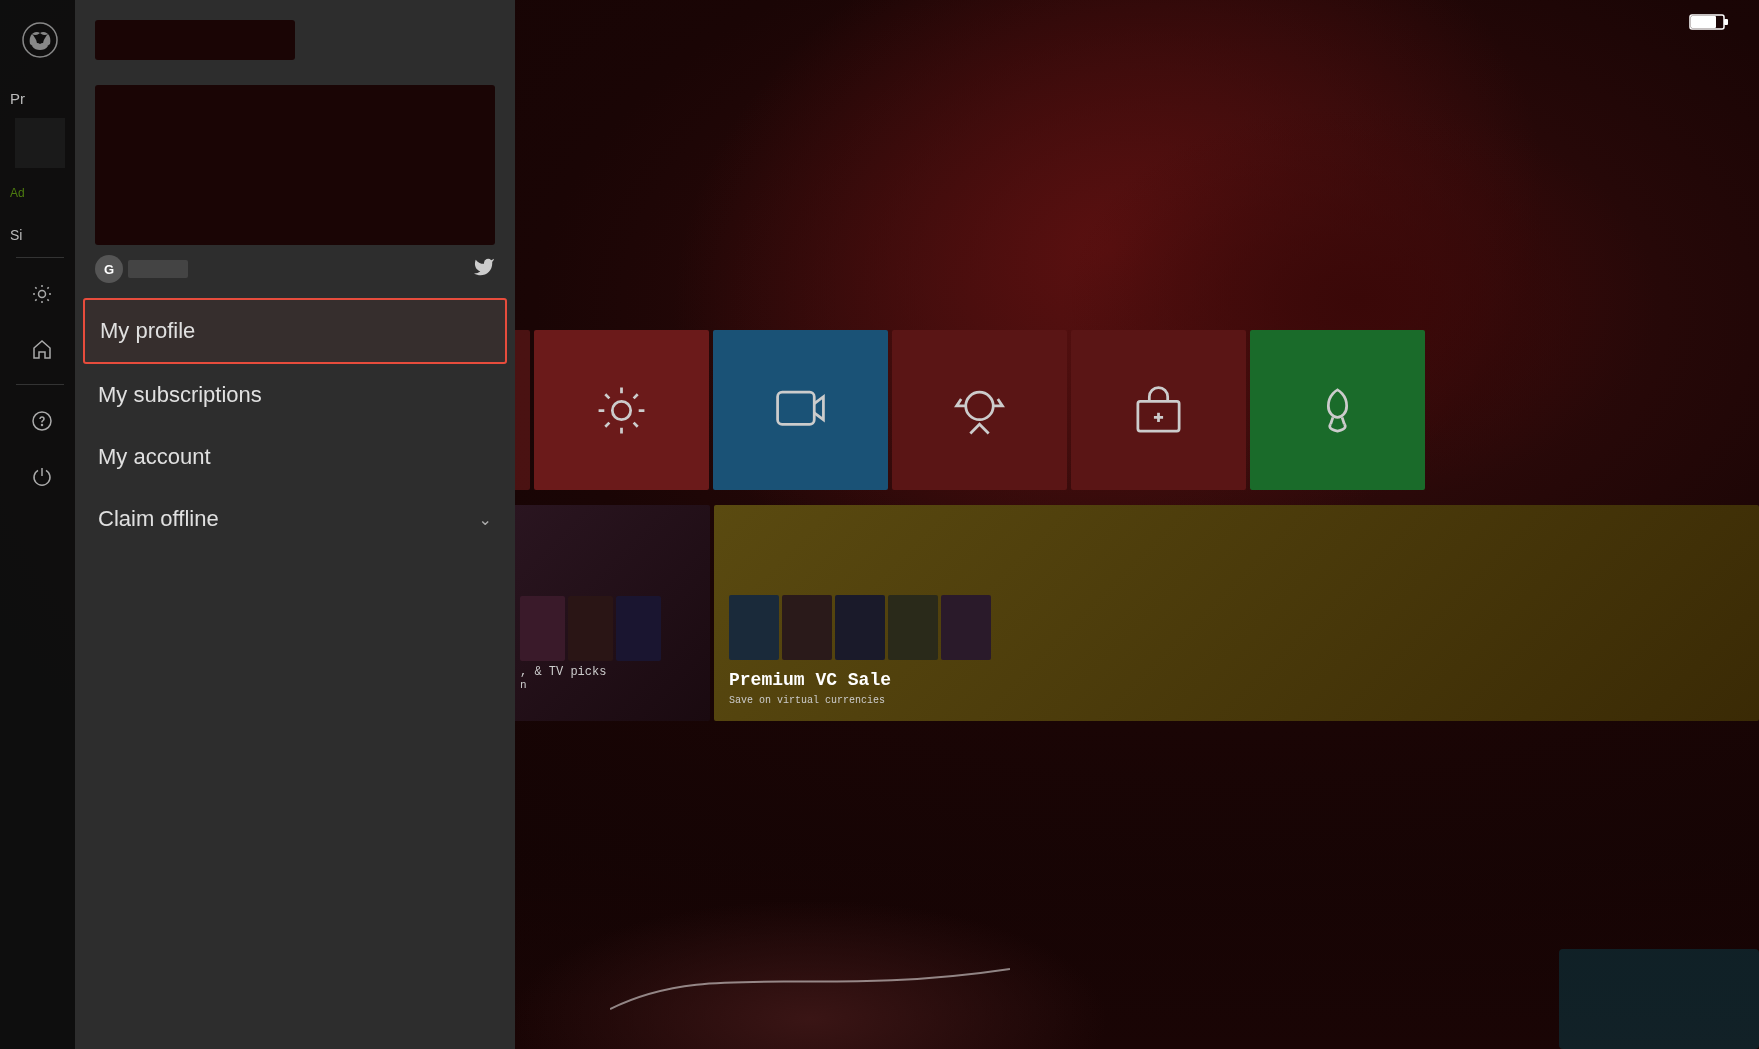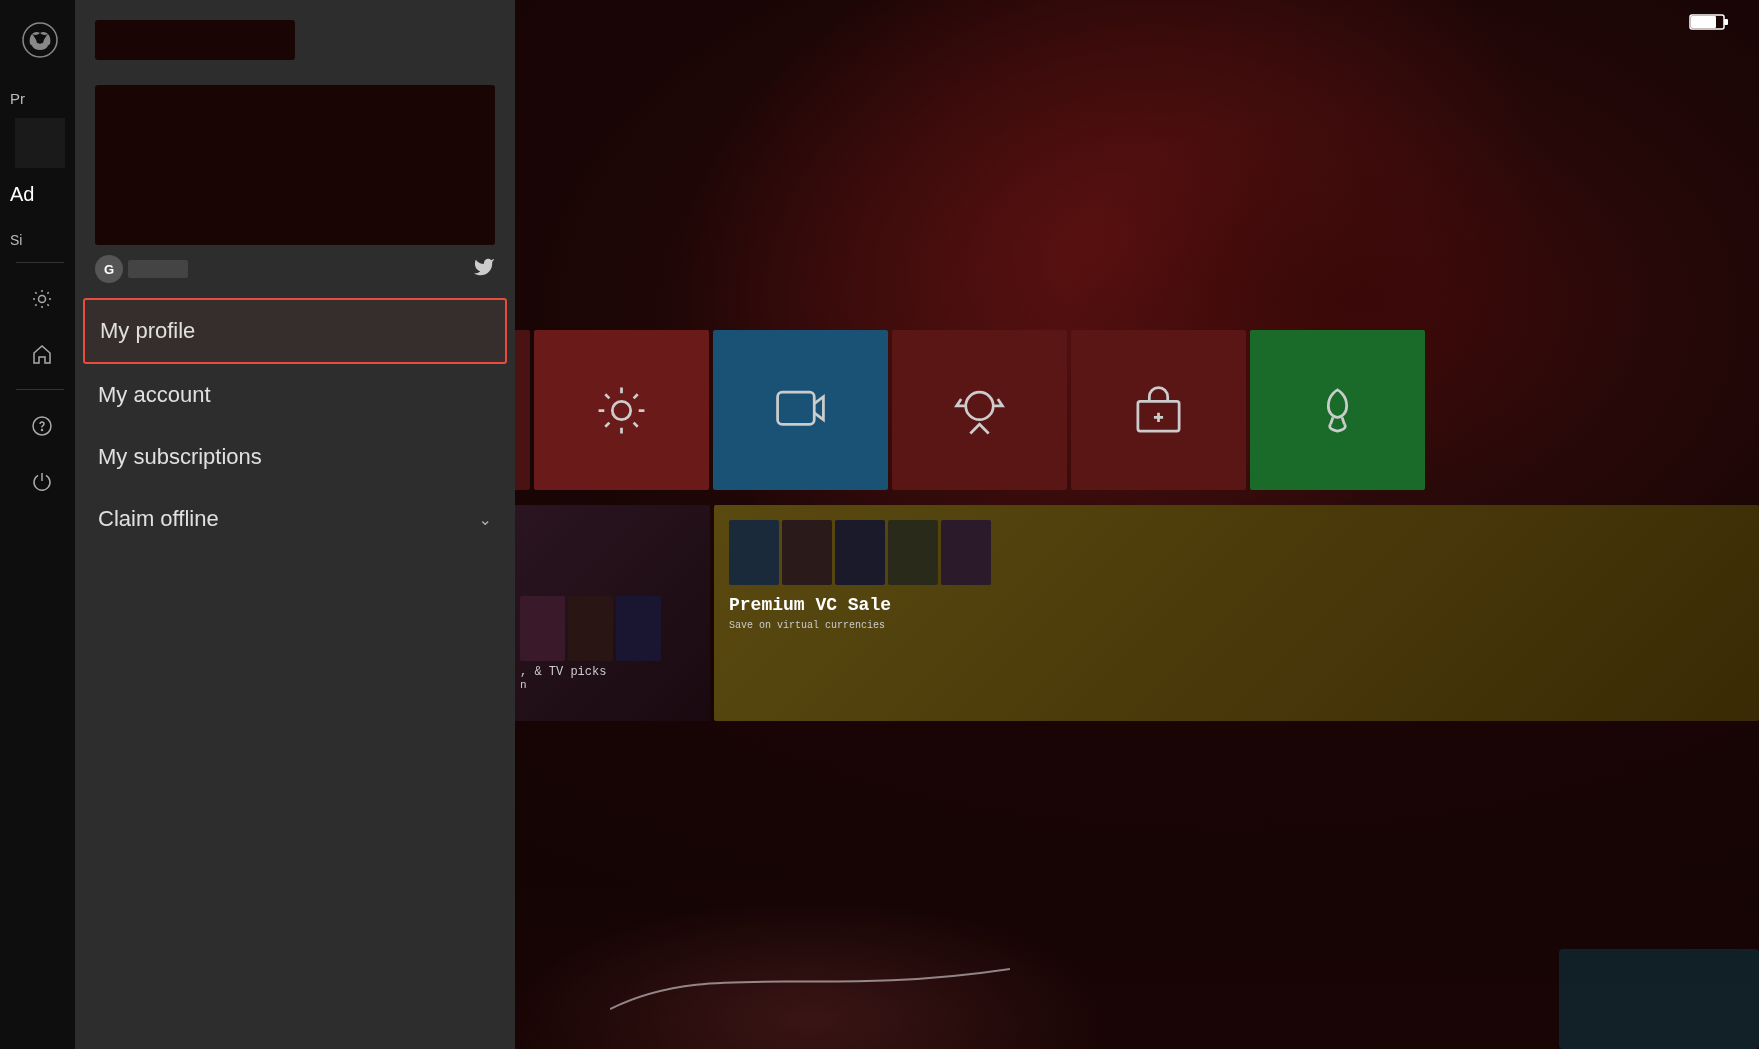--- a/index.html
+++ b/index.html
@@ -279,21 +279,21 @@
       white-space: nowrap;
       text-align: center;
     }
 
     .card-premium {
       flex: 1;
       background: linear-gradient(135deg, #5a4a10 0%, #3a2a05 100%);
       padding: 15px;
       display: flex;
       flex-direction: column;
-      justify-content: flex-start;
+      justify-content: flex-end;
     }
 
     .card-premium-title {
       color: white;
       font-size: 18px;
       font-weight: bold;
       margin-bottom: 5px;
     }
 
     .card-premium-subtitle {
@@ -337,21 +337,21 @@
     </svg>
   </div>
 
   <div style="align-self:flex-start; padding: 0 10px 5px 10px;">
     <span style="color:#bbb; font-size:15px;">Pr</span>
   </div>
 
   <div style="width:50px; height:50px; background:#1a1a1a; margin-bottom:15px; margin-top:5px;"></div>
 
   <div style="align-self:flex-start; padding: 0 10px 5px 10px;">
-    <span style="color:#ffffff; font-size:20px;">Ad</span>
+    <span style="color:#4d7c0f; font-size:12px;">Ad</span>
   </div>
   <div style="align-self:flex-start; padding: 0 10px 5px 10px; margin-top: 20px;">
     <span style="color:#bbb; font-size:14px;">Si</span>
   </div>
 
   <div class="sidebar-divider"></div>
 
   <div class="sidebar-icon-item">
     <svg width="22" height="22" viewBox="0 0 22 22" fill="none" stroke="#aaa" stroke-width="1.5">
       <circle cx="11" cy="11" r="3.5"></circle>
@@ -408,24 +408,24 @@
         <path d="M23 3a10.9 10.9 0 0 1-3.14 1.53 4.48 4.48 0 0 0-7.86 3v1A10.66 10.66 0 0 1 3 4s-4 9 5 13a11.64 11.64 0 0 1-7 2c9 5 20 0 20-11.5a4.5 4.5 0 0 0-.08-.83A7.72 7.72 0 0 0 23 3z"></path>
       </svg>
     </div>
   </div>
 
   <div class="menu-items">
     <div class="menu-item selected">
       <span>My profile</span>
     </div>
     <div class="menu-item">
+      <span>My subscriptions</span>
+    </div>
+    <div class="menu-item">
       <span>My account</span>
-    </div>
-    <div class="menu-item">
-      <span>My subscriptions</span>
     </div>
     <div class="menu-item">
       <span>Claim offline</span>
       <span class="menu-item-chevron">⌄</span>
     </div>
   </div>
 </div>
 
 <div class="main-content">
 

